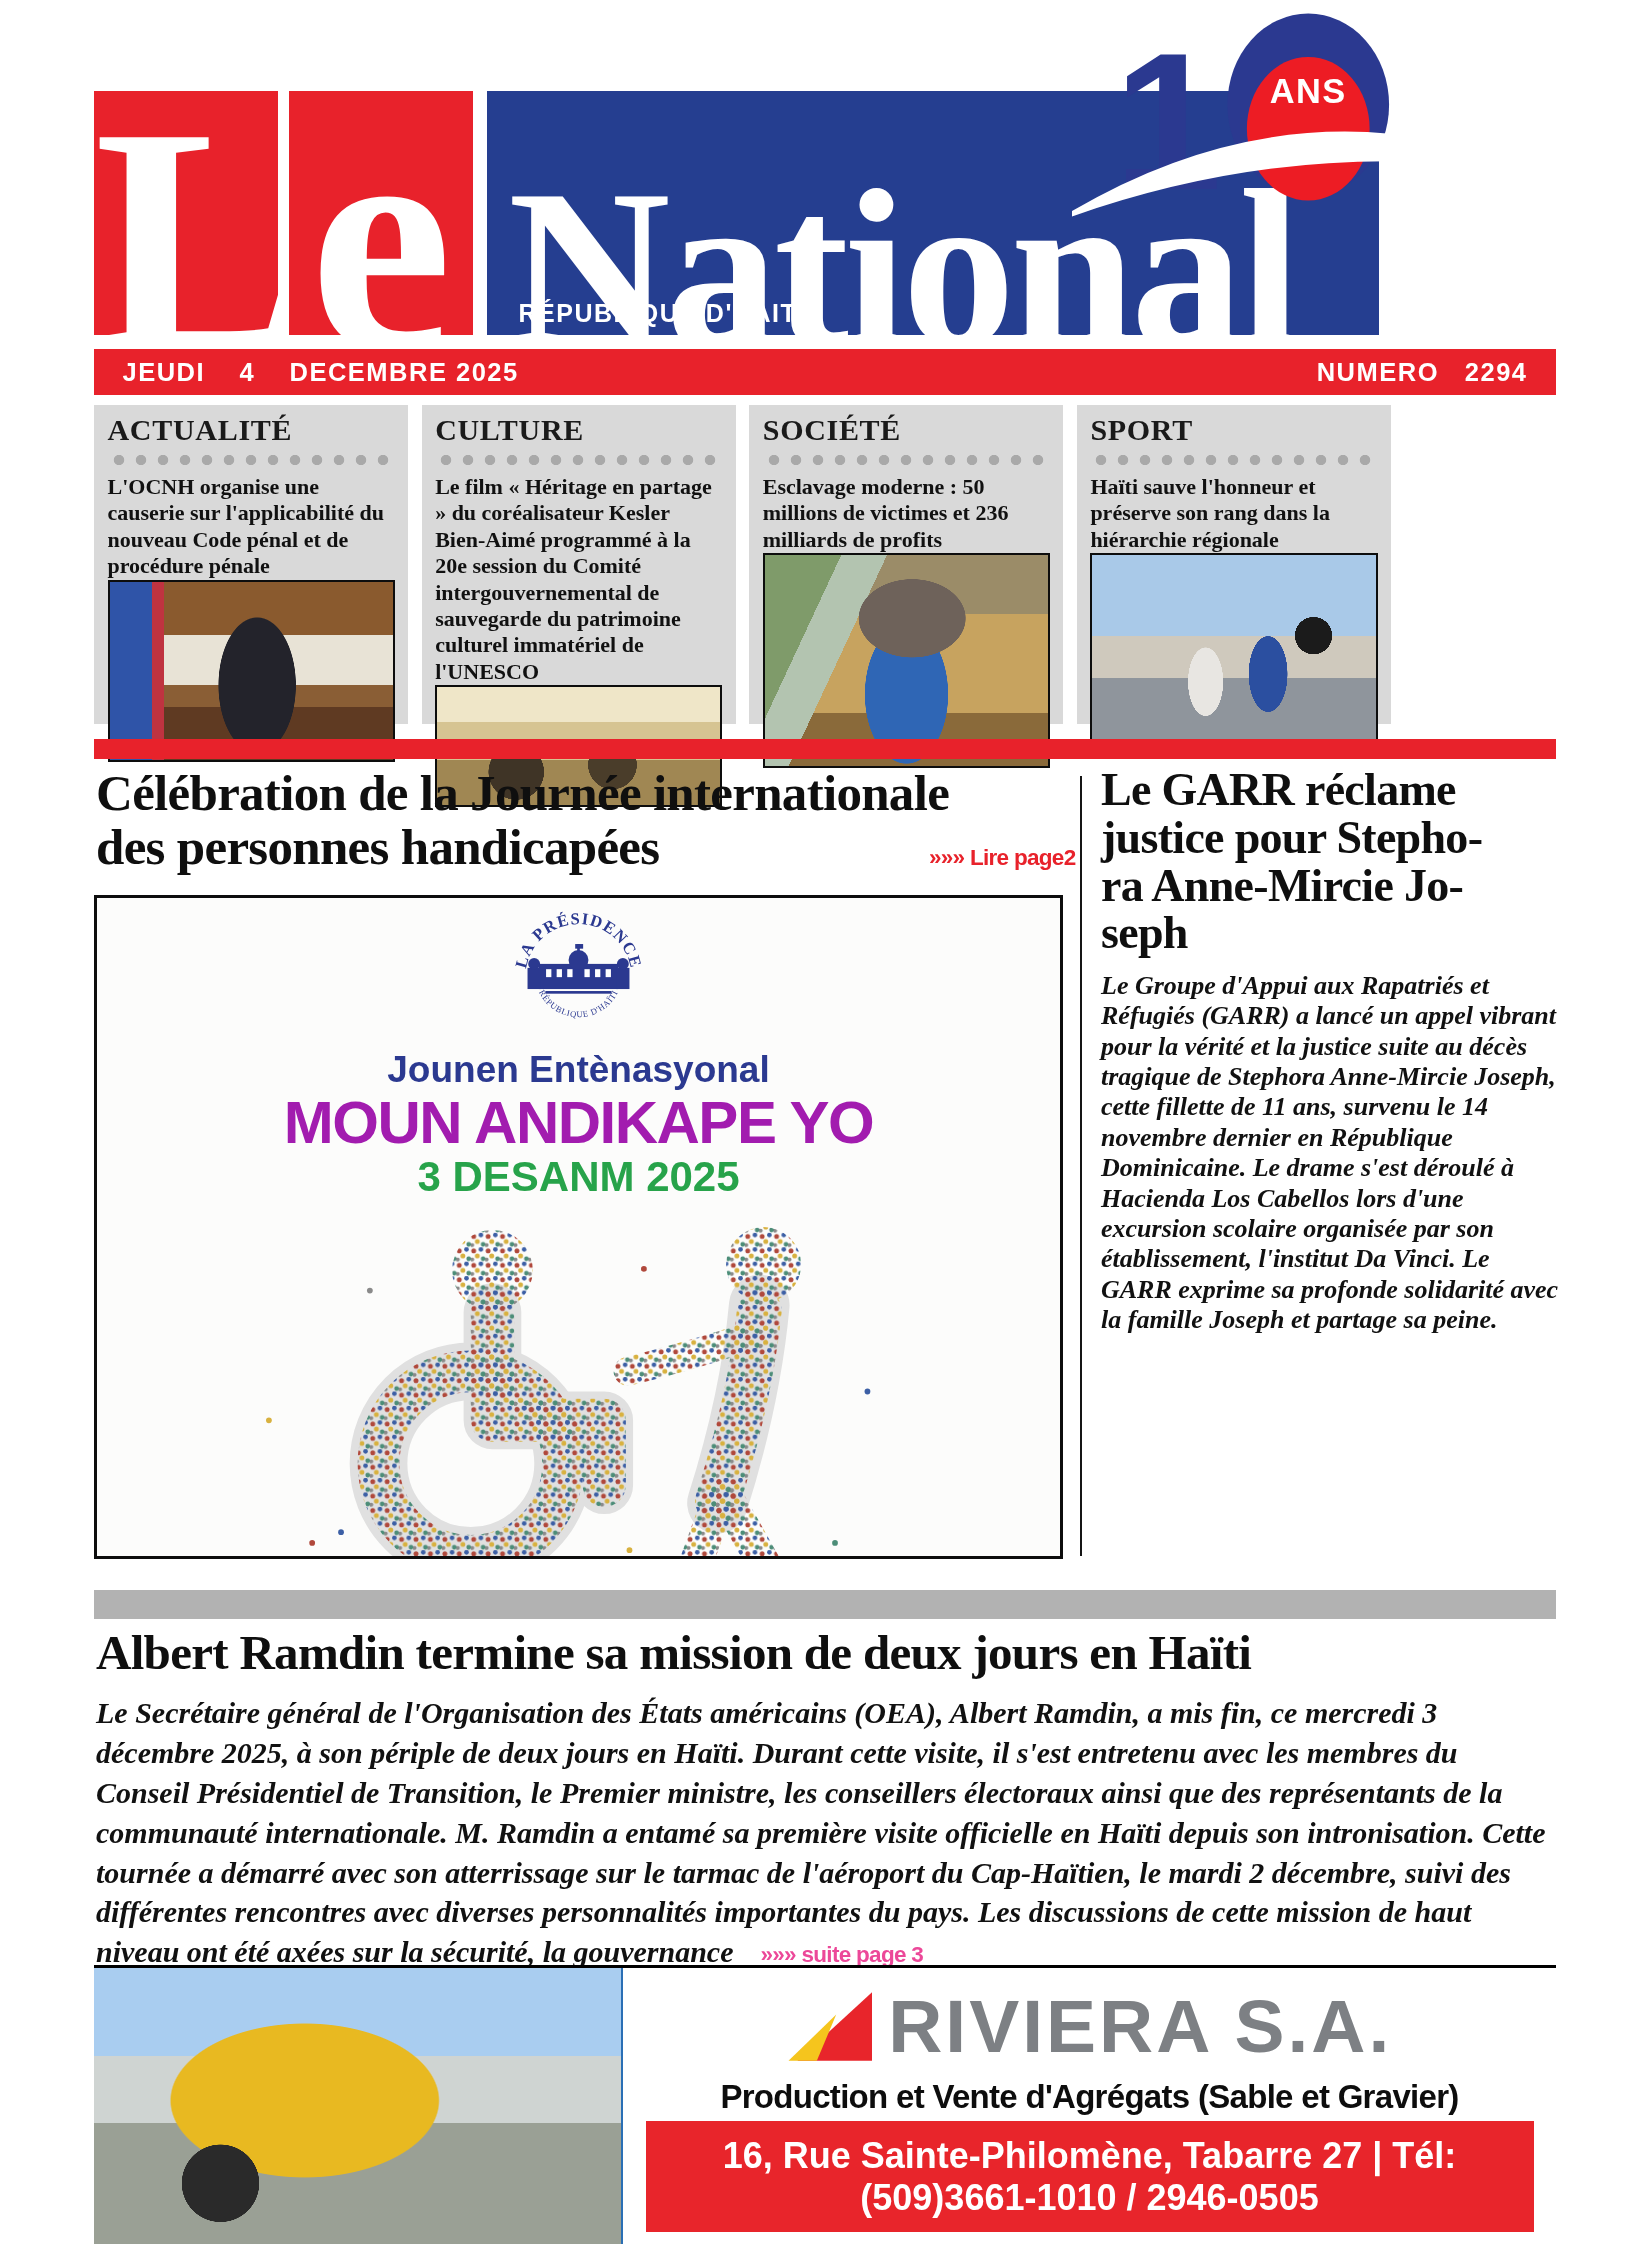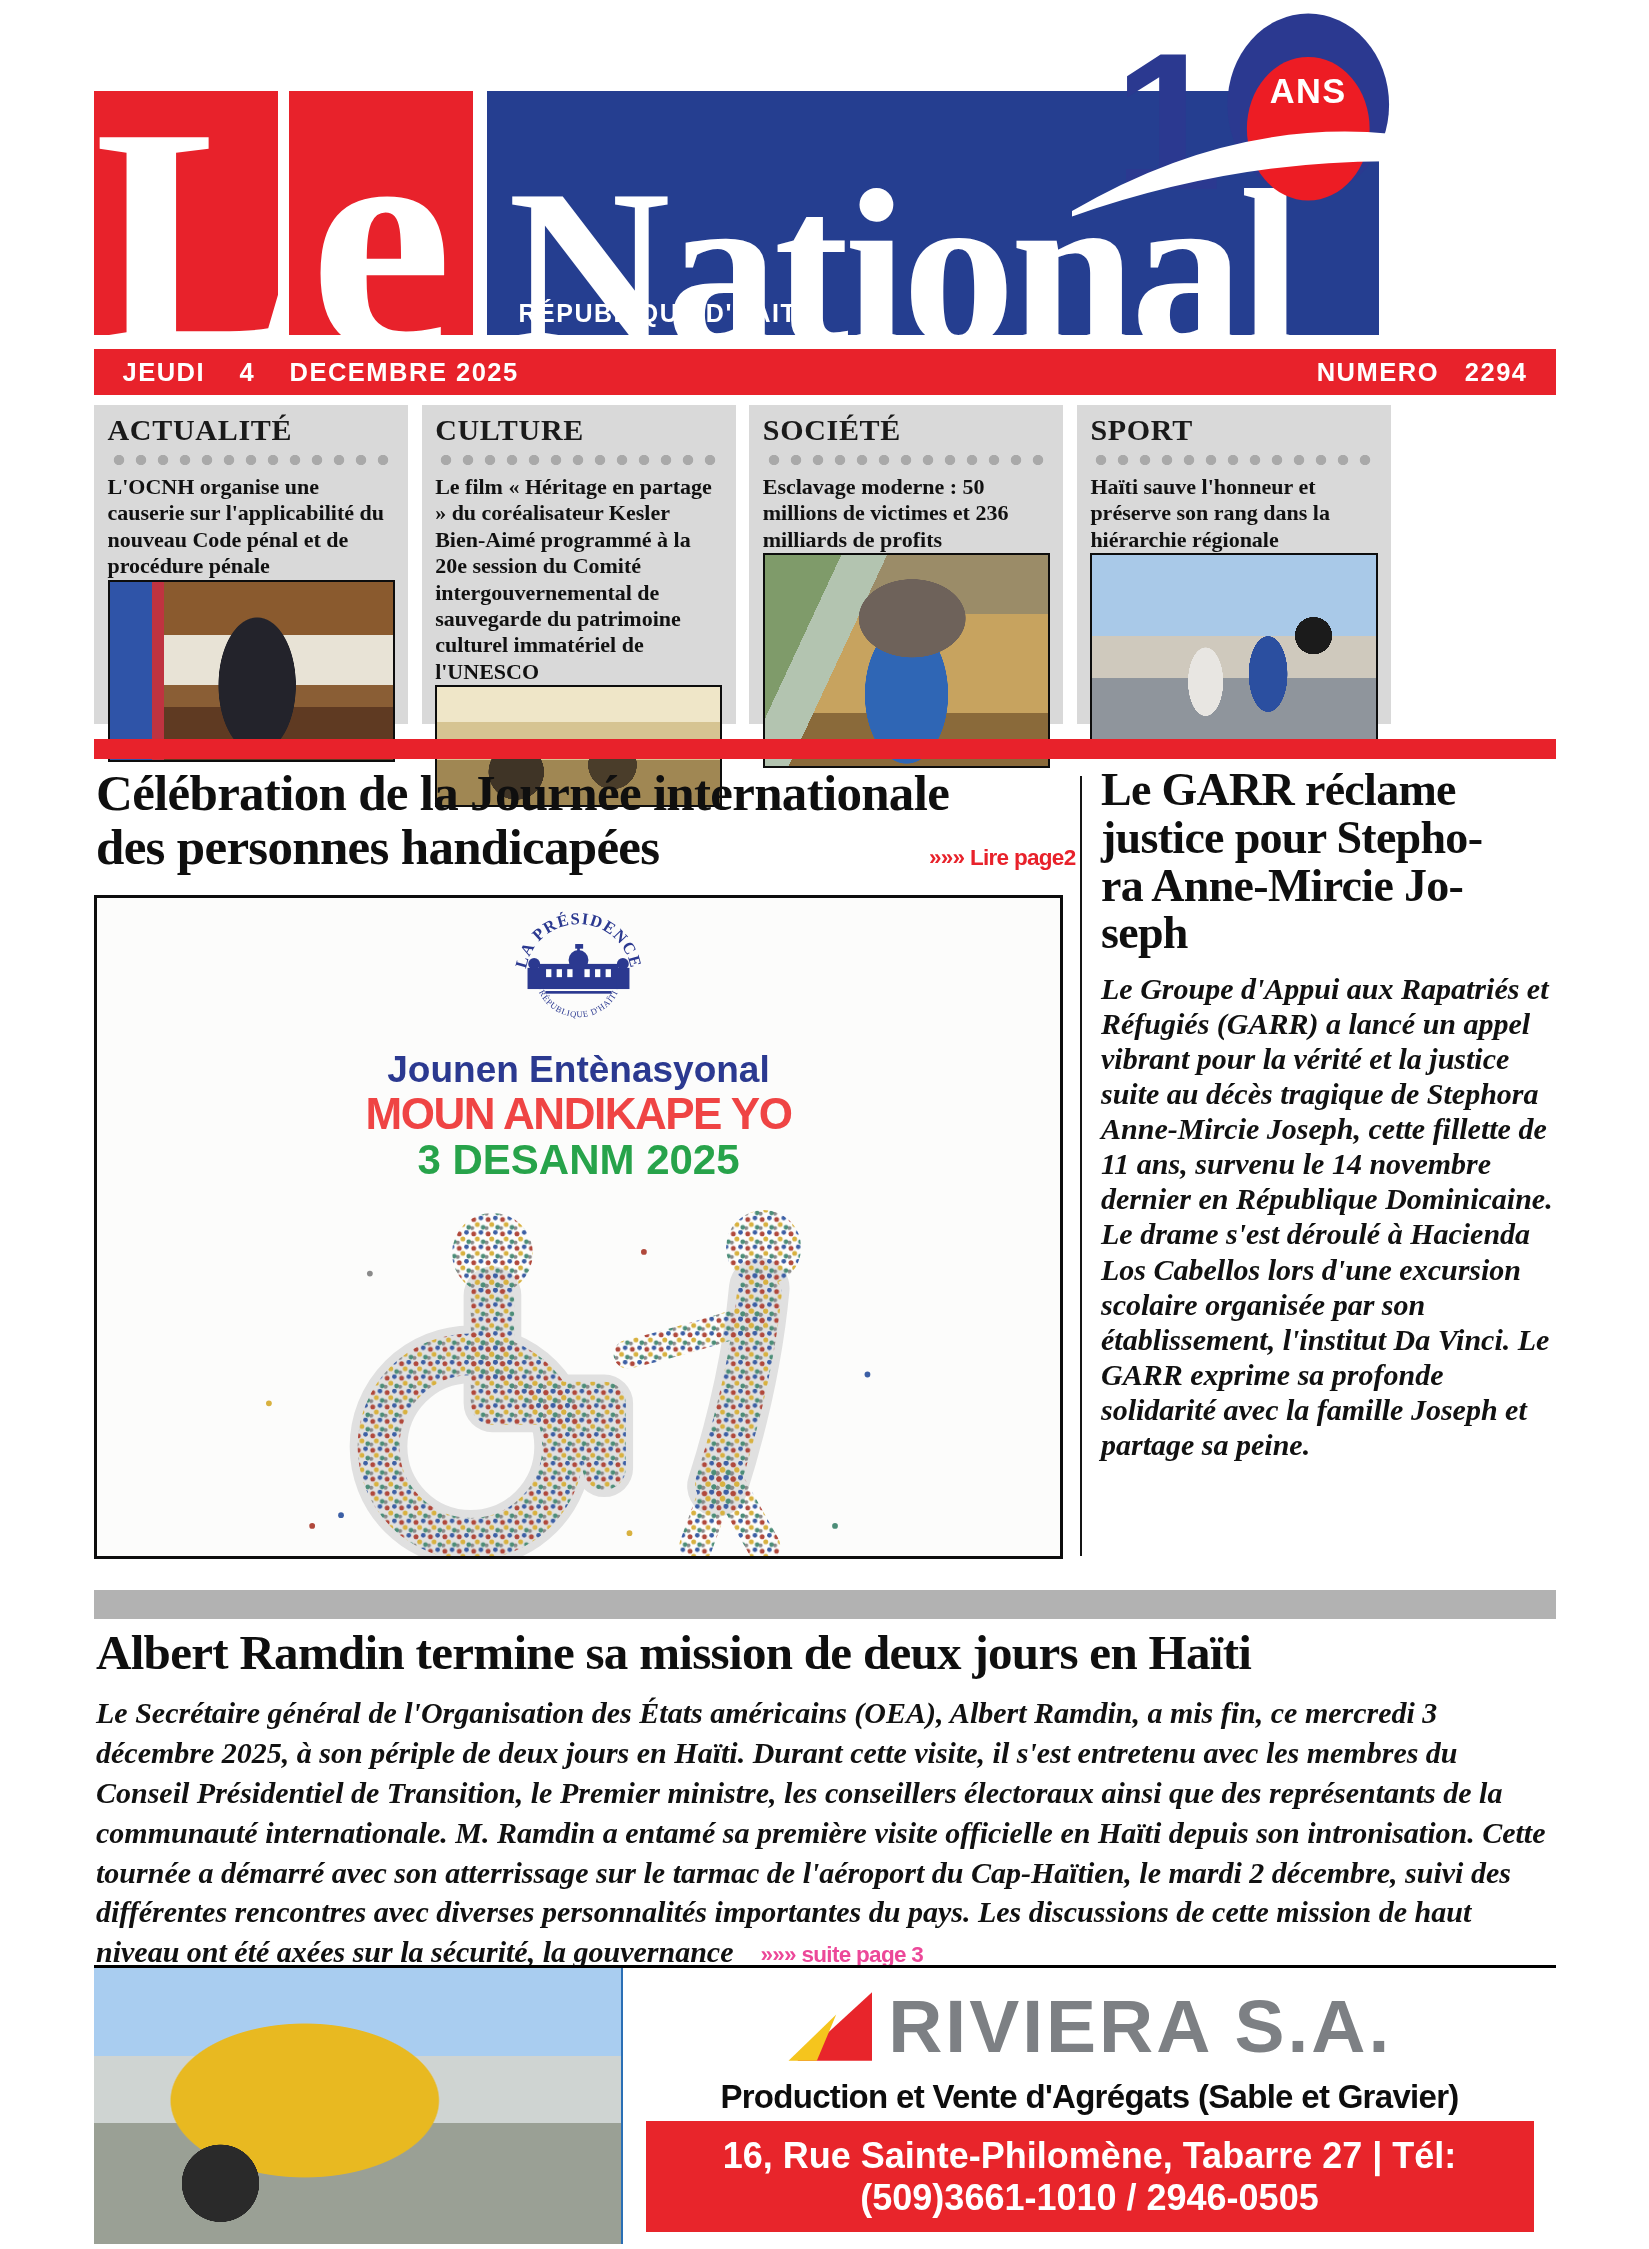--- a/index.html
+++ b/index.html
@@ -63,31 +63,31 @@
 
   
   #lead-head{position:absolute;left:96px;top:766px;width:984px;
              font-size:51px;font-weight:bold;line-height:1.06;letter-spacing:-0.7px;color:#0f0f0f;}
   #lead-read{position:absolute;right:4.5px;bottom:4.5px;color:#e8222b;
              font-family:"Liberation Sans",sans-serif;font-weight:bold;font-size:22.5px;letter-spacing:-0.7px;}
   #poster{position:absolute;left:94px;top:895px;width:969px;height:664px;background:#fcfcfb;
           border:3px solid #0d0d0d;box-sizing:border-box;text-align:center;overflow:hidden;}
   #poster .p-line1{margin-top:3px;font-family:"Liberation Sans",sans-serif;font-weight:bold;
           color:#2b3990;font-size:37px;letter-spacing:0;}
-  #poster .p-line2{font-family:"Liberation Sans",sans-serif;font-weight:900;color:#ef4444;
-          font-size:44px;letter-spacing:-1.5px;line-height:1.05;}
+  #poster .p-line2{font-family:"Liberation Sans",sans-serif;font-weight:900;color:#a21caf;
+          font-size:60px;letter-spacing:-1.5px;line-height:1.05;}
   #poster .p-line3{font-family:"Liberation Sans",sans-serif;font-weight:900;color:#27a34a;
           font-size:42px;letter-spacing:0;line-height:1.1;}
   #crowd-art{display:block;margin:4.5px auto 0 auto;}
 
   
   #vdivider{position:absolute;left:1080px;top:776px;width:2.2px;height:780px;background:#151515;}
   #garr{position:absolute;left:1101px;top:766px;width:459px;}
   .garr-title{font-size:46px;font-weight:bold;line-height:1.04;letter-spacing:-0.7px;color:#0f0f0f;}
-  .garr-body{margin-top:13.5px;font-size:30px;font-weight:bold;font-style:italic;line-height:1.17;color:#111;}
+  .garr-body{margin-top:13.5px;font-size:26px;font-weight:bold;font-style:italic;line-height:1.17;color:#111;}
 
   
   #graybar{position:absolute;left:94px;top:1590px;width:1462px;height:28.5px;background:#b2b2b2;}
   #ramdin-title{position:absolute;left:96px;top:1624px;width:1462px;
             font-size:49px;font-weight:bold;letter-spacing:-0.7px;color:#0f0f0f;}
   #ramdin-body{position:absolute;left:96px;top:1693px;width:1459px;
             font-size:30px;font-weight:bold;font-style:italic;line-height:1.33;color:#111;}
   #ramdin-more{color:#ec4899;font-style:normal;font-family:"Liberation Sans",sans-serif;
             font-weight:bold;font-size:22.5px;margin-left:19.5px;letter-spacing:-0.7px;}
 

